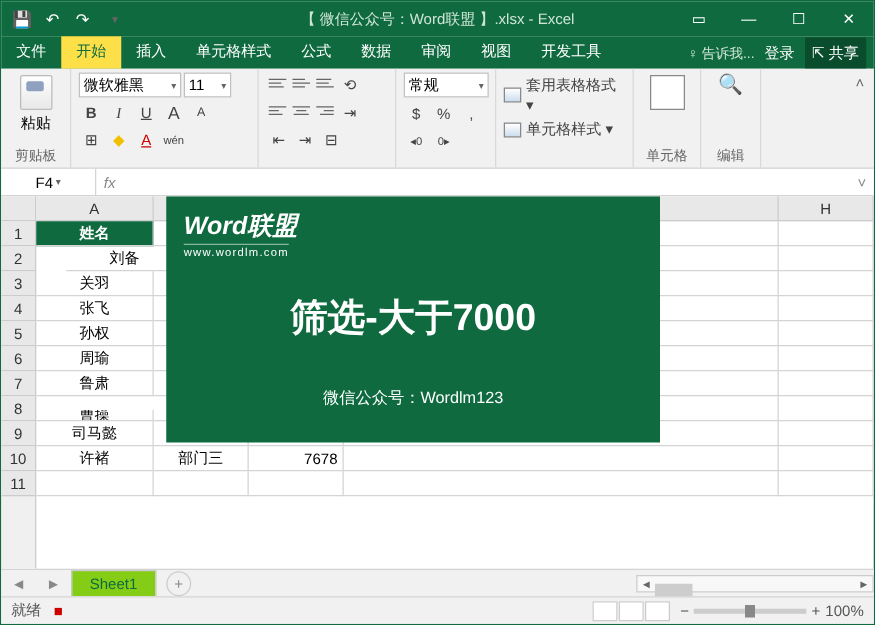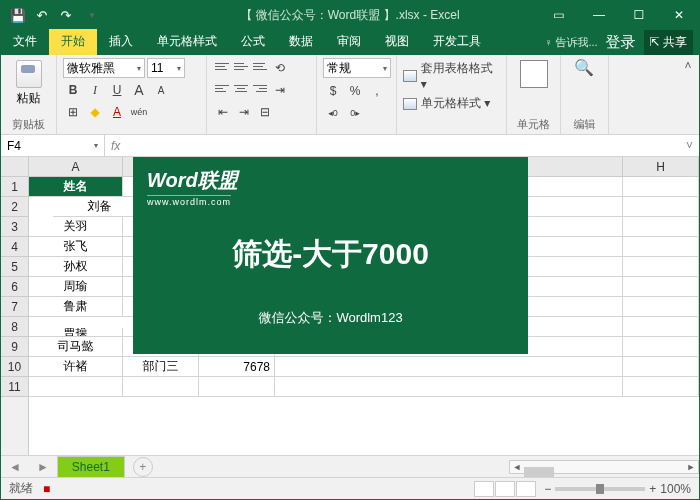--- a/index.html
+++ b/index.html
@@ -9,21 +9,21 @@
 .qat{display:flex;gap:2px;padding-left:6px}
 .qat-btn{width:22px;height:22px;display:flex;align-items:center;justify-content:center;color:#fff;font-size:13px}
 .title-text{position:absolute;left:50%;transform:translateX(-50%);color:#cfe5d6;font-size:12px}
 .win-controls{margin-left:auto;display:flex}
 .win-btn{width:40px;height:28px;display:flex;align-items:center;justify-content:center;color:#fff;font-size:12px}
 .tabs-row{height:26px;background:#0f6b3f;display:flex;align-items:flex-end;color:#fff}
 .tab{padding:5px 12px;color:#fff;cursor:pointer;font-size:12px}
 .tab.active{background:#fde047;color:#0f6b3f}
 .tab-right{margin-left:auto;display:flex;align-items:center;gap:8px;padding-right:6px}
 .tell{color:#cfe5d6;font-size:11px}
-.login{color:#fff;font-size:15px}
+.login{color:#fff;font-size:12px}
 .share{background:#094d2d;padding:4px 6px;color:#fff;font-size:12px}
 .ribbon{height:80px;background:#f1f1f1;border-bottom:1px solid #d4d4d4;display:flex;position:relative}
 .rgroup{border-right:1px solid #d9d9d9;padding:3px 6px 1px;display:flex;flex-direction:column}
 .rgroup-label{font-size:11px;color:#666;text-align:center;margin-top:auto;padding-bottom:1px}
 .clipboard{width:56px}
 .clipboard .paste{display:flex;flex-direction:column;align-items:center;gap:2px;padding:2px}
 .clipboard .paste .ic{width:26px;height:28px;background:linear-gradient(#fff,#e8e8e8);border:1px solid #bbb;border-radius:2px;position:relative}
 .clipboard .paste .ic::after{content:"";position:absolute;top:4px;left:4px;width:14px;height:8px;background:#8fa0c0;border-radius:2px}
 .font-group{width:150px}
 .font-row{display:flex;gap:2px;align-items:center;margin-bottom:2px}
@@ -42,21 +42,21 @@
 .num-group{width:80px}
 .styles-group{width:110px}
 .style-item{display:flex;align-items:center;gap:4px;font-size:11px;color:#444;padding:2px 0}
 .style-ic{width:14px;height:12px;border:1px solid #888;background:linear-gradient(#fff,#cde)}
 .cells-group{width:54px;align-items:center}
 .cells-ic{width:28px;height:28px;border:1px solid #888;background:#fff;margin:2px auto}
 .edit-group{width:48px;align-items:center}
 .edit-ic{width:22px;height:22px}
 .collapse{margin-left:auto;width:22px;display:flex;align-items:flex-start;justify-content:center;padding-top:4px;color:#666}
 .name-fx{height:22px;border-bottom:1px solid #d4d4d4;display:flex;align-items:center;background:#fff}
-.name-box{width:104px;border-right:1px solid #d4d4d4;padding:0 6px;height:100%;display:flex;align-items:center;justify-content:space-between;font-size:12px}
+.name-box{width:76px;border-right:1px solid #d4d4d4;padding:0 6px;height:100%;display:flex;align-items:center;justify-content:center;font-size:12px}
 .fx-area{display:flex;align-items:center;padding:0 6px;gap:6px;flex:1}
 .fx-ic{color:#888;font-style:italic}
 .grid-area{flex:1;display:flex;overflow:hidden;position:relative}
 .row-hdrs{width:28px;background:#f0f0f0;border-right:1px solid #ccc}
 .sel-all{height:20px;border-bottom:1px solid #ccc;background:#e8e8e8}
 .row-hdr{height:20px;border-bottom:1px solid #ccc;display:flex;align-items:center;justify-content:center;font-size:12px;color:#333;background:#e8e8e8}
 .cols{flex:1;display:flex;flex-direction:column}
 .col-hdrs{height:20px;display:flex;background:#e8e8e8}
 .col-hdr{border-right:1px solid #ccc;border-bottom:1px solid #ccc;display:flex;align-items:center;justify-content:center;font-size:12px;color:#333}
 .rows{flex:1}

